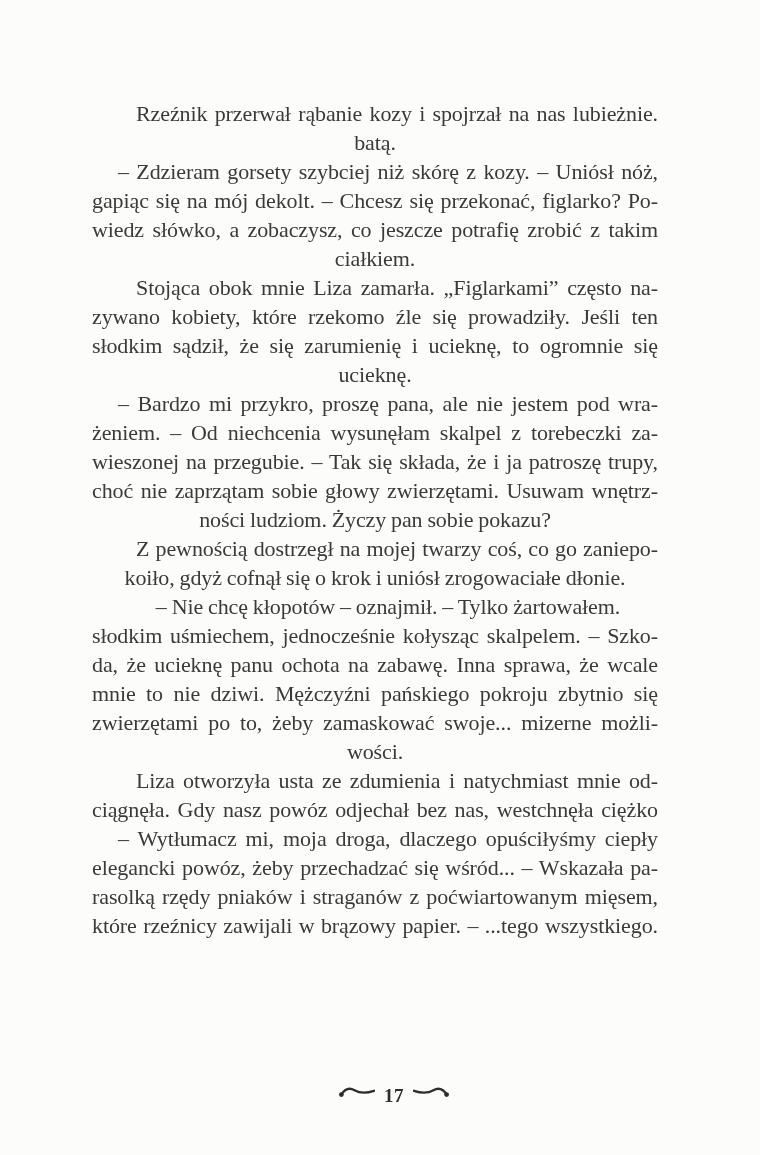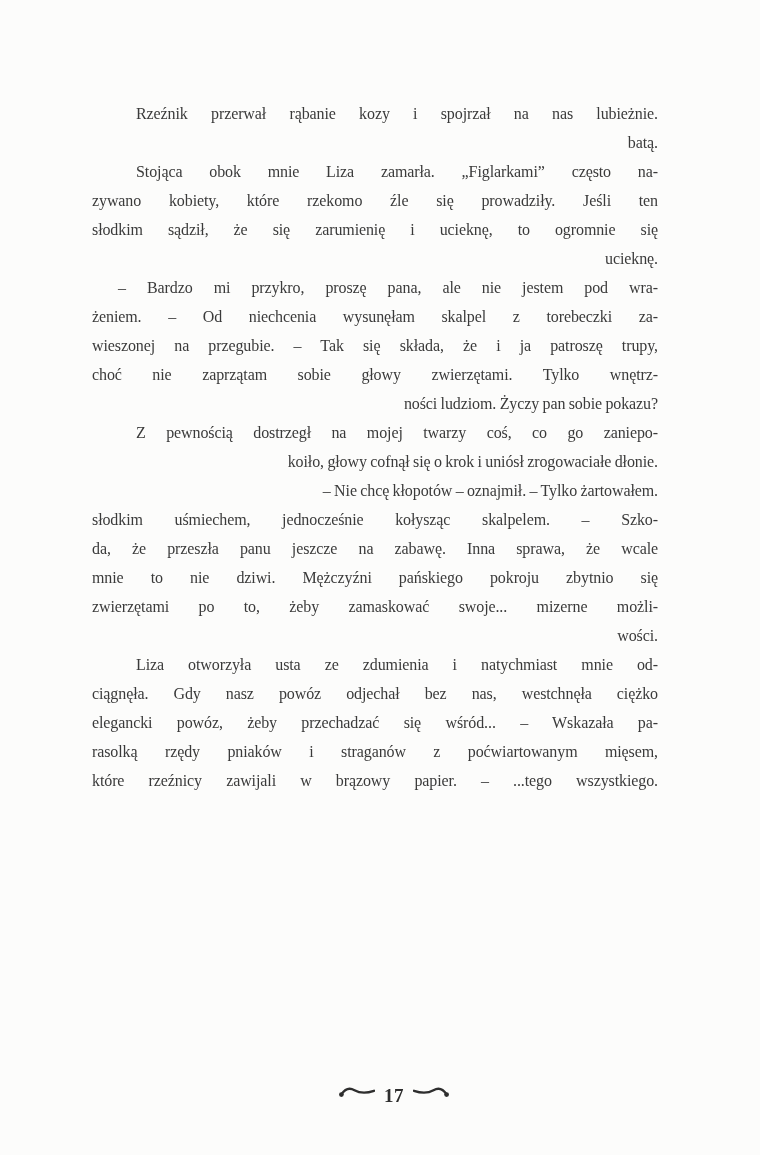--- a/index.html
+++ b/index.html
@@ -17,28 +17,28 @@
   .page {
     position: absolute;
     inset: 0;
   }
   .textblock {
     position: absolute;
     left: 92px;
     top: 99px;
     width: 566px;
     color: #3a3a3a;
-    font-size: 16px;
+    font-size: 22px;
     line-height: 29px;
     letter-spacing: -0.1px;
     word-spacing: -0.5px;
   }
   .para { margin: 0; padding: 0; }
   .line {
-    text-align: right;
+    text-align: center;
   }
   .line.just {
     text-align: justify;
     text-align-last: justify;
   }
   .line.ind   { text-indent: 44px; }
   .line.ind-d { text-indent: 26px; }
 
   .footer {
     position: absolute;
@@ -65,51 +65,58 @@
 <body>
 
 <div class="page">
 
   <div class="textblock">
       <div class="para">
         <div class="line just ind">Rzeźnik przerwał rąbanie kozy i spojrzał na nas lubieżnie.</div>
         <div class="line">batą.</div>
       </div>
       <div class="para">
+        <div class="line just ind-d">– Zdzieram gorsety szybciej niż skórę z kozy. – Uniósł nóż,</div>
+        <div class="line just">gapiąc się na mój dekolt. – Chcesz się przekonać, figlarko? Po-</div>
+        <div class="line just">wiedz słówko, a zobaczysz, co jeszcze potrafię zrobić z takim</div>
+        <div class="line">ciałkiem.</div>
+      </div>
+      <div class="para">
         <div class="line just ind">Stojąca obok mnie Liza zamarła. „Figlarkami” często na-</div>
         <div class="line just">zywano kobiety, które rzekomo źle się prowadziły. Jeśli ten</div>
         <div class="line just">słodkim sądził, że się zarumienię i ucieknę, to ogromnie się</div>
         <div class="line">ucieknę.</div>
       </div>
       <div class="para">
         <div class="line just ind-d">– Bardzo mi przykro, proszę pana, ale nie jestem pod wra-</div>
         <div class="line just">żeniem. – Od niechcenia wysunęłam skalpel z torebeczki za-</div>
         <div class="line just">wieszonej na przegubie. – Tak się składa, że i ja patroszę trupy,</div>
-        <div class="line just">choć nie zaprzątam sobie głowy zwierzętami. Tylko wnętrz-</div>
+        <div class="line just">choć nie zaprzątam sobie głowy zwierzętami. Usuwam wnętrz-</div>
         <div class="line">ności ludziom. Życzy pan sobie pokazu?</div>
       </div>
       <div class="para">
         <div class="line just ind">Z pewnością dostrzegł na mojej twarzy coś, co go zaniepo-</div>
-        <div class="line">koiło, głowy cofnął się o krok i uniósł zrogowaciałe dłonie.</div>
+        <div class="line">koiło, gdyż cofnął się o krok i uniósł zrogowaciałe dłonie.</div>
       </div>
       <div class="para">
         <div class="line ind-d">– Nie chcę kłopotów – oznajmił. – Tylko żartowałem.</div>
       </div>
       <div class="para">
         <div class="line just">słodkim uśmiechem, jednocześnie kołysząc skalpelem. – Szko-</div>
-        <div class="line just">da, że przeszła panu jeszcze na zabawę. Inna sprawa, że wcale</div>
+        <div class="line just">da, że ucieknę panu ochota na zabawę. Inna sprawa, że wcale</div>
         <div class="line just">mnie to nie dziwi. Mężczyźni pańskiego pokroju zbytnio się</div>
         <div class="line just">zwierzętami po to, żeby zamaskować swoje... mizerne możli-</div>
         <div class="line">wości.</div>
       </div>
       <div class="para">
         <div class="line just ind">Liza otworzyła usta ze zdumienia i natychmiast mnie od-</div>
         <div class="line just">ciągnęła. Gdy nasz powóz odjechał bez nas, westchnęła ciężko</div>
       </div>
       <div class="para">
+        <div class="line just ind-d">– Wytłumacz mi, moja droga, dlaczego opuściłyśmy ciepły</div>
         <div class="line just">elegancki powóz, żeby przechadzać się wśród... – Wskazała pa-</div>
         <div class="line just">rasolką rzędy pniaków i straganów z poćwiartowanym mięsem,</div>
         <div class="line just">które rzeźnicy zawijali w brązowy papier. – ...tego wszystkiego.</div>
       </div>
     </div>
 
   <div class="footer">
     <svg class="flourish left" width="36" height="14" viewBox="0 0 36 14" aria-hidden="true">
       <circle cx="2.4" cy="9.6" r="2.4"></circle>
       <path d="M2.5 9.2 C 6.5 3.2, 11 2.6, 15.5 5.2 C 21 8.4, 28 8.2, 35 5.8" fill="none" stroke-width="2.4" stroke-linecap="round"></path>

